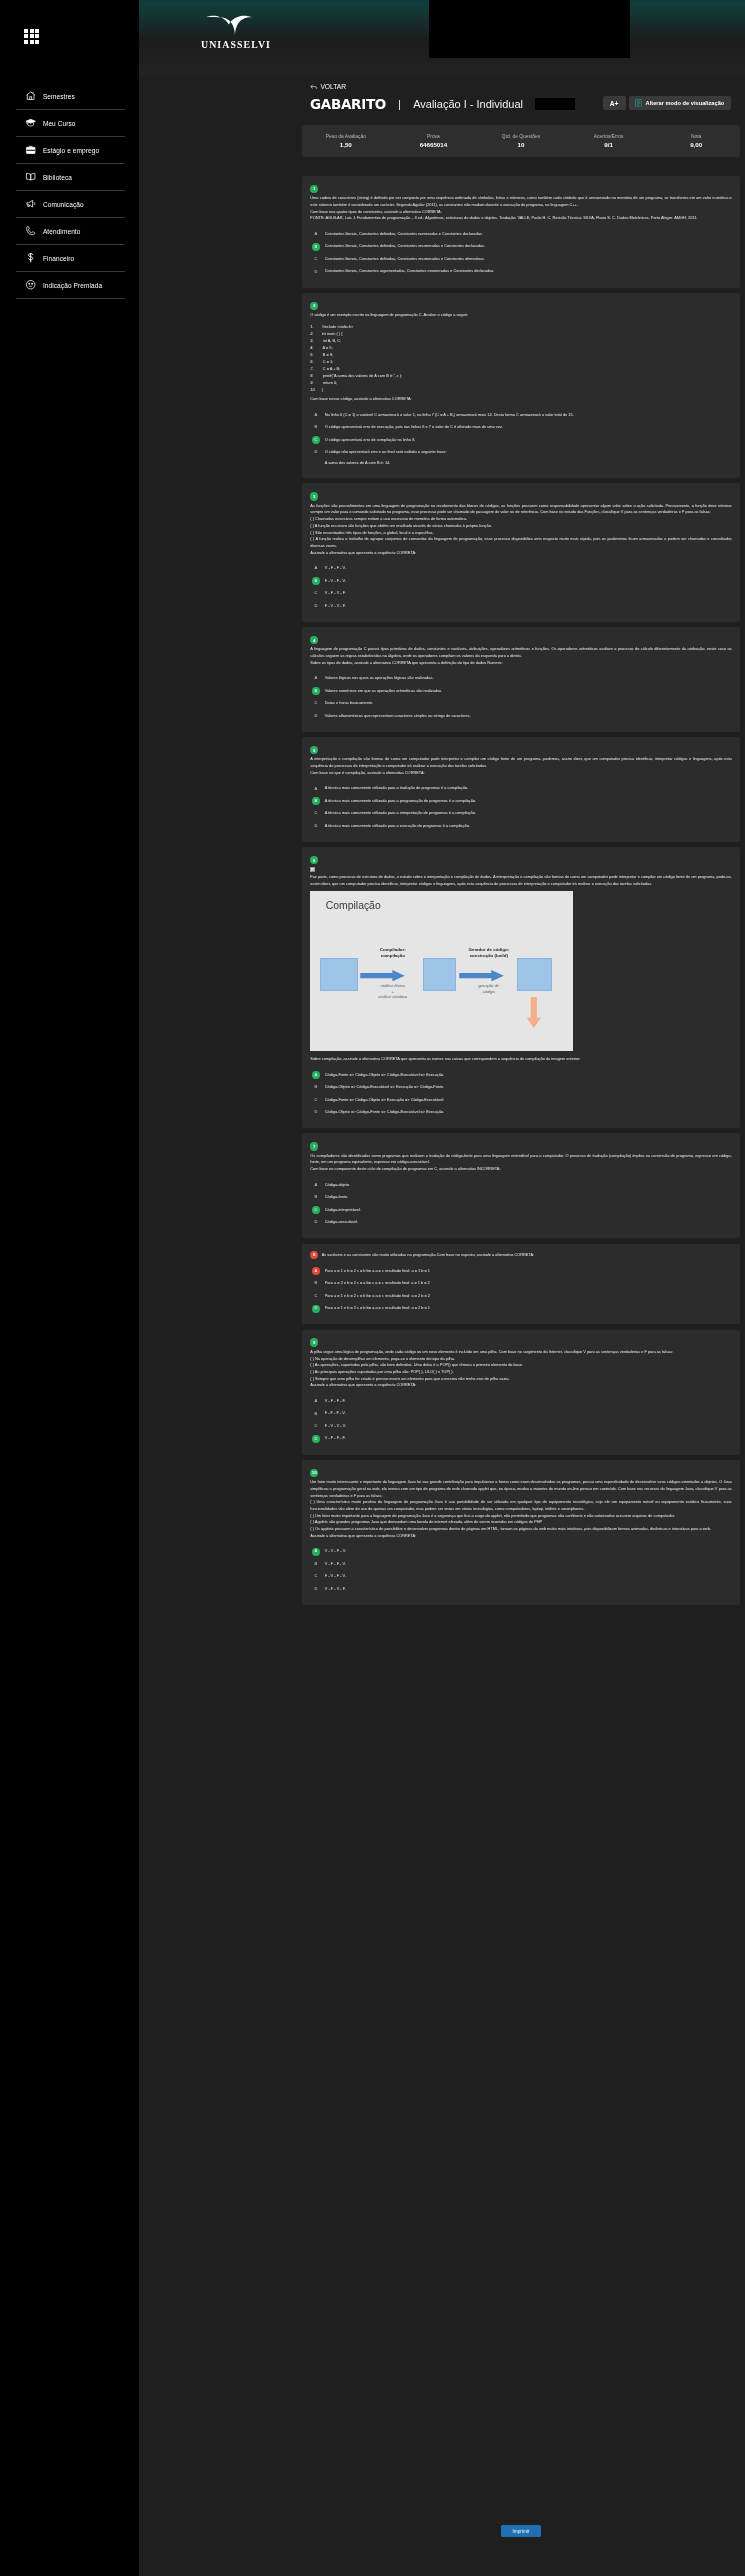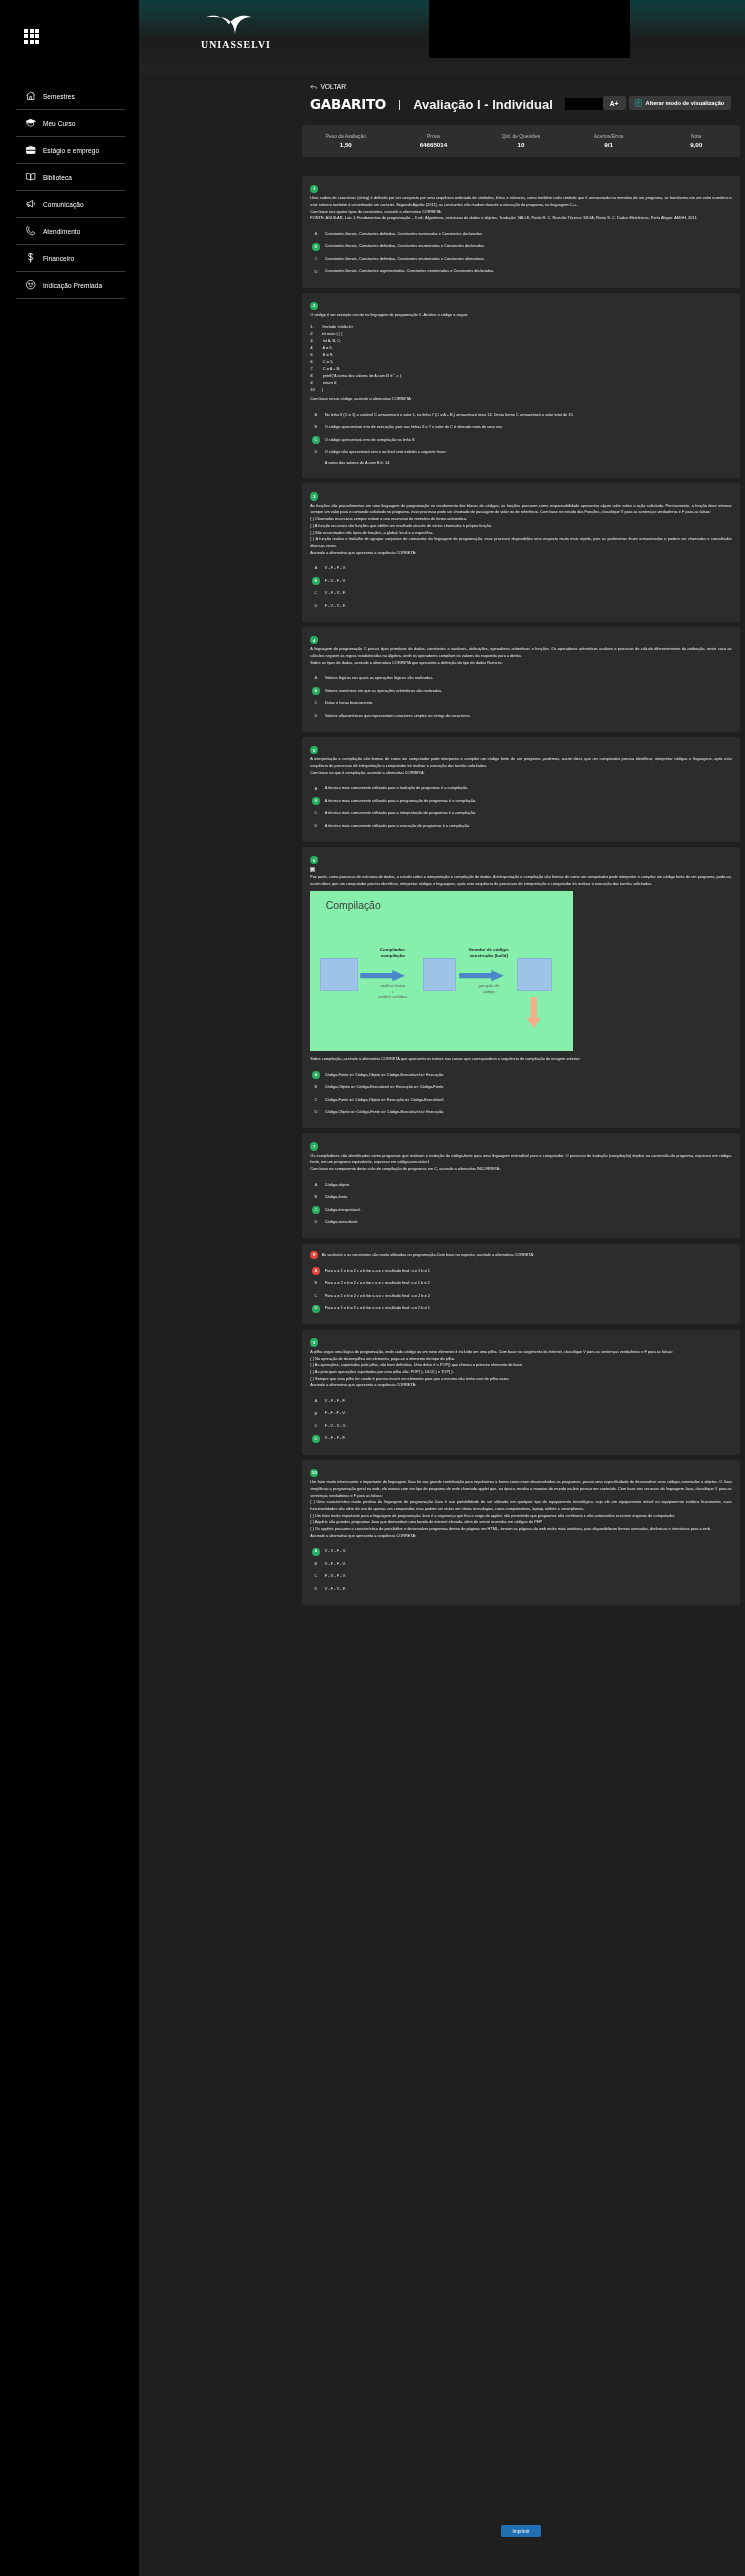--- a/index.html
+++ b/index.html
@@ -77,21 +77,21 @@
 
   #title-row {
     position: absolute; left: 171px; top: 96px;
     display: flex; align-items: center; gap: 8px;
   }
   #title-row .gab {
     font-size: 13.5px; font-weight: bold; letter-spacing: -0.3px;
     font-family: "DejaVu Sans", sans-serif;
   }
   #title-row .sep { font-size: 11.4px; margin: 0 4.1px; color: #e7e7e7; font-weight: 300;}
-  #title-row .sub { font-size: 13px; color: #f2f2f2; font-weight: 700; }
+  #title-row .sub { font-size: 11px; color: #f2f2f2; font-weight: 400; }
   #title-redact {
     width: 40px; height: 12.4px; background: #000; margin-left: 4.1px;
   }
 
   #btn-row {
     position: absolute; right: 15.5px; top: 96px;
     display: flex; gap: 3.1px; align-items: center;
   }
   .tbtn {
     background: #3a3a3a; color: #fff; border: none;
@@ -157,21 +157,21 @@
     margin-top: -0.5px;
   }
   .alt-letter.correct { background: #27ae60; color: #fff; }
   .alt-letter.wrong   { background: #e2473c; color: #fff; }
   .alt-body { flex: 1; }
   .alt-body .sub-ln { display: block; }
   .alt-body .sub-ln + .sub-ln { margin-top: 4.7px; }
 
   
   .q-img {
-    background: #86efac; width: 263px; height: 160px;
+    background: #e5e5e5; width: 263px; height: 160px;
     margin: 3.1px 0 5.2px 0; position: relative; overflow: hidden;
   }
   .q-img .ci-title {
     position: absolute; left: 15.5px; top: 9.3px;
     font-size: 10.4px; color: #3b3b3b; font-family: "Liberation Sans", sans-serif;
     font-weight: 400;
   }
   .ci-box { position: absolute; background:#9dc3e6; border:0.5px solid #8ab3de; }
   .ci-lbl {
     position: absolute; font-size: 4.4px; font-weight: bold; color: #222;

